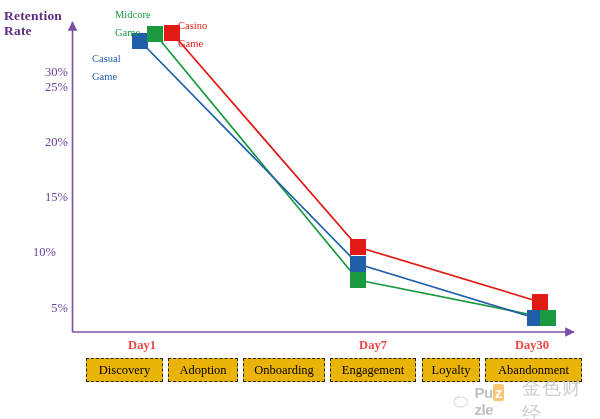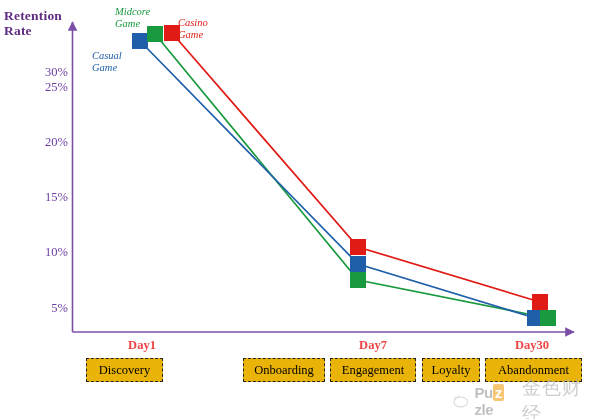--- a/index.html
+++ b/index.html
@@ -40,23 +40,22 @@
     font-weight:bold;
     color:#ef4444;
     text-align:center;
     width:70px;
   }
 
   
   .series-label{
     position:absolute;
     font-size:10.5px;
-    line-height:12px;
+    line-height:18px;
     white-space:pre-line;
-    font-style:italic;
   }
 
   
   #stage-boxes{position:absolute;left:0;top:358px;width:600px;height:26px;}
   .stage-box{
     position:absolute;
     top:0;
     height:24px;
     border:1px dashed #222;
     background:#eab308;
@@ -134,36 +133,37 @@
 
   <div id="y-axis-title" class="axis-title">
     <div>Retention</div>
     <div>Rate</div>
   </div>
 
   <div class="ytick" style="left:34px;top:33px;margin-top:32px;">30%</div>
   <div class="ytick" style="left:34px;top:80px;">25%</div>
   <div class="ytick" style="left:34px;top:135px;">20%</div>
   <div class="ytick" style="left:34px;top:190px;">15%</div>
-  <div class="ytick" style="left:34px;top:245px;">10%</div>
+  <div class="ytick" style="left:22px;top:245px;">10%</div>
   <div class="ytick" style="left:34px;top:301px;">5%</div>
 
   <div class="xtick" style="left:107px;top:338px;">Day1</div>
   <div class="xtick" style="left:338px;top:338px;">Day7</div>
   <div class="xtick" style="left:497px;top:338px;">Day30</div>
 
   <div class="series-label" style="left:92px;top:50px;color:#1f5fa9;">Casual
 Game</div>
   <div class="series-label" style="left:115px;top:6px;color:#199a3e;">Midcore
 Game</div>
   <div class="series-label" style="left:178px;top:17px;color:#e01b15;">Casino
 Game</div>
 
   <div id="stage-boxes">
     <div class="stage-box" style="left:86px;width:77px;">Discovery</div>
+    <div class="stage-box" style="left:168px;width:70px;">Adoption</div>
     <div class="stage-box" style="left:243px;width:82px;">Onboarding</div>
     <div class="stage-box" style="left:330px;width:86px;">Engagement</div>
     <div class="stage-box" style="left:422px;width:58px;">Loyalty</div>
     <div class="stage-box" style="left:485px;width:97px;">Abandonment</div>
   </div>
 
   <div id="watermark">
     <svg class="wm-cloud" viewBox="0 0 20 14">
       <ellipse cx="9" cy="8" rx="7" ry="5" fill="none" stroke="#c8c8c8" stroke-width="1.2"></ellipse>
       <circle cx="3.5" cy="4" r="1.1" fill="#c8c8c8"></circle>

